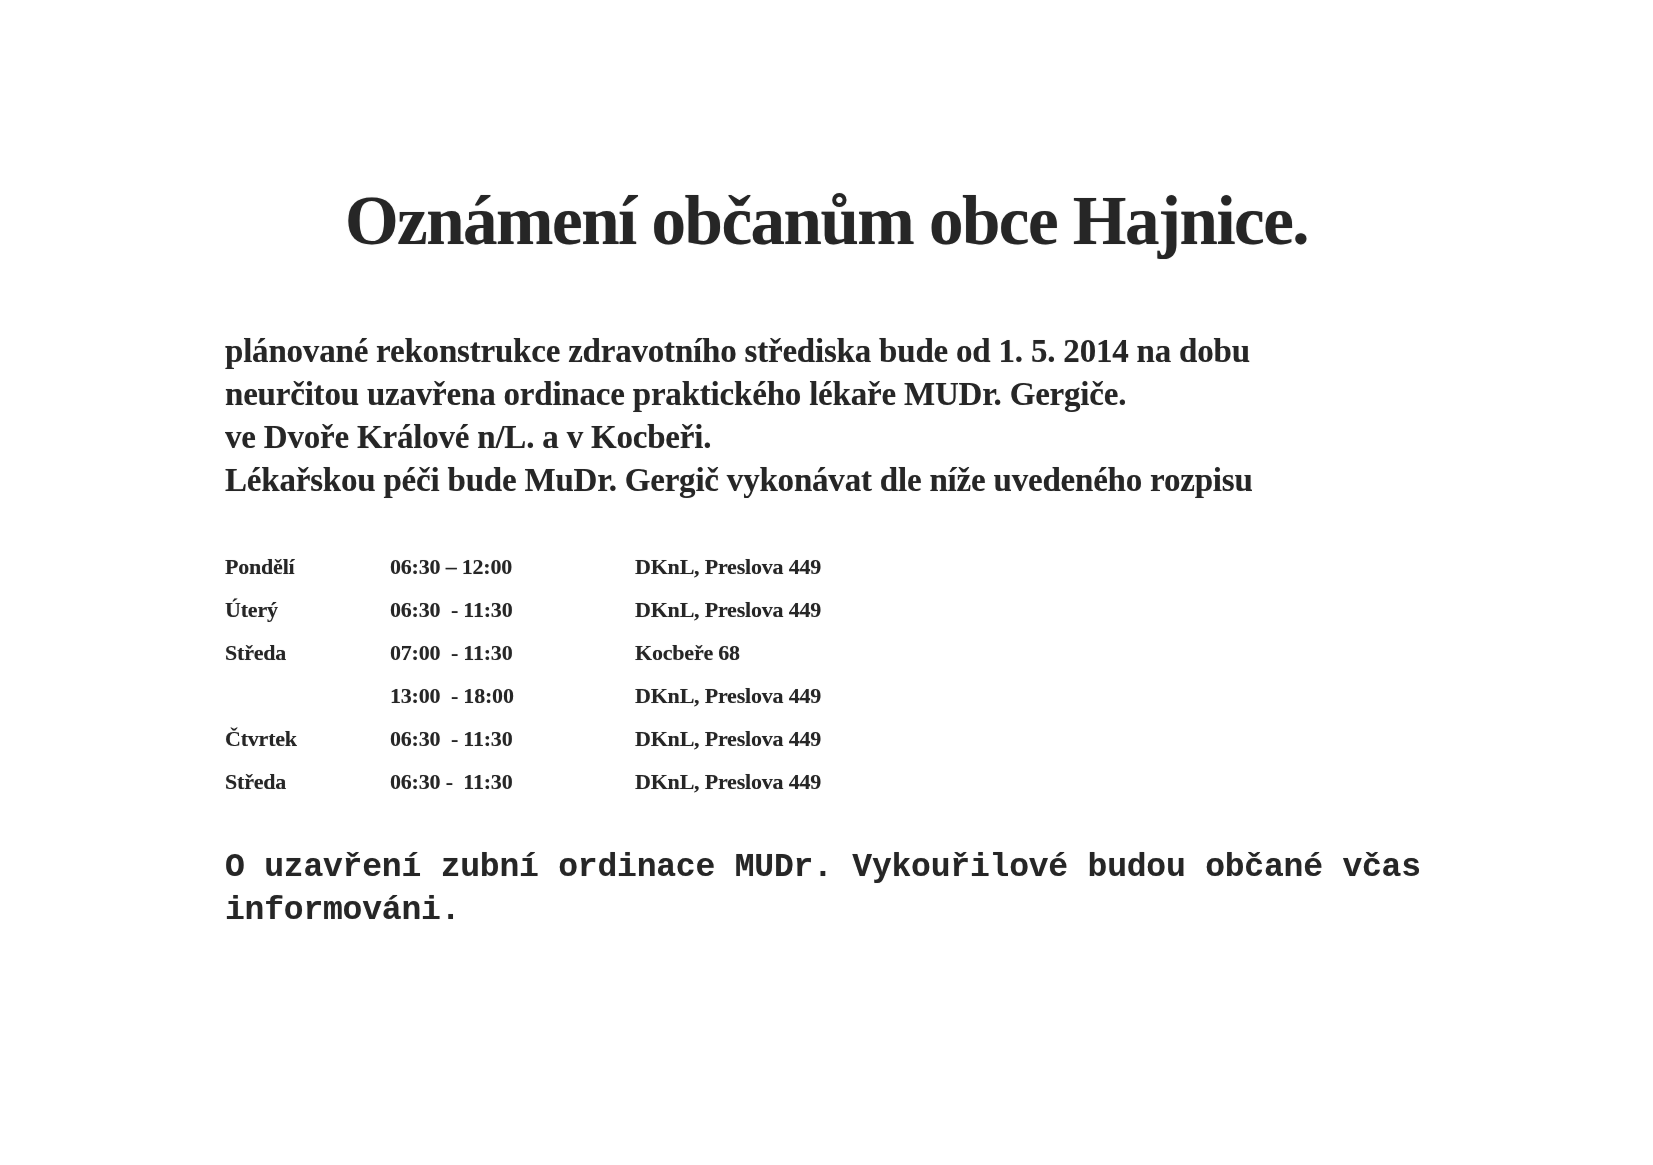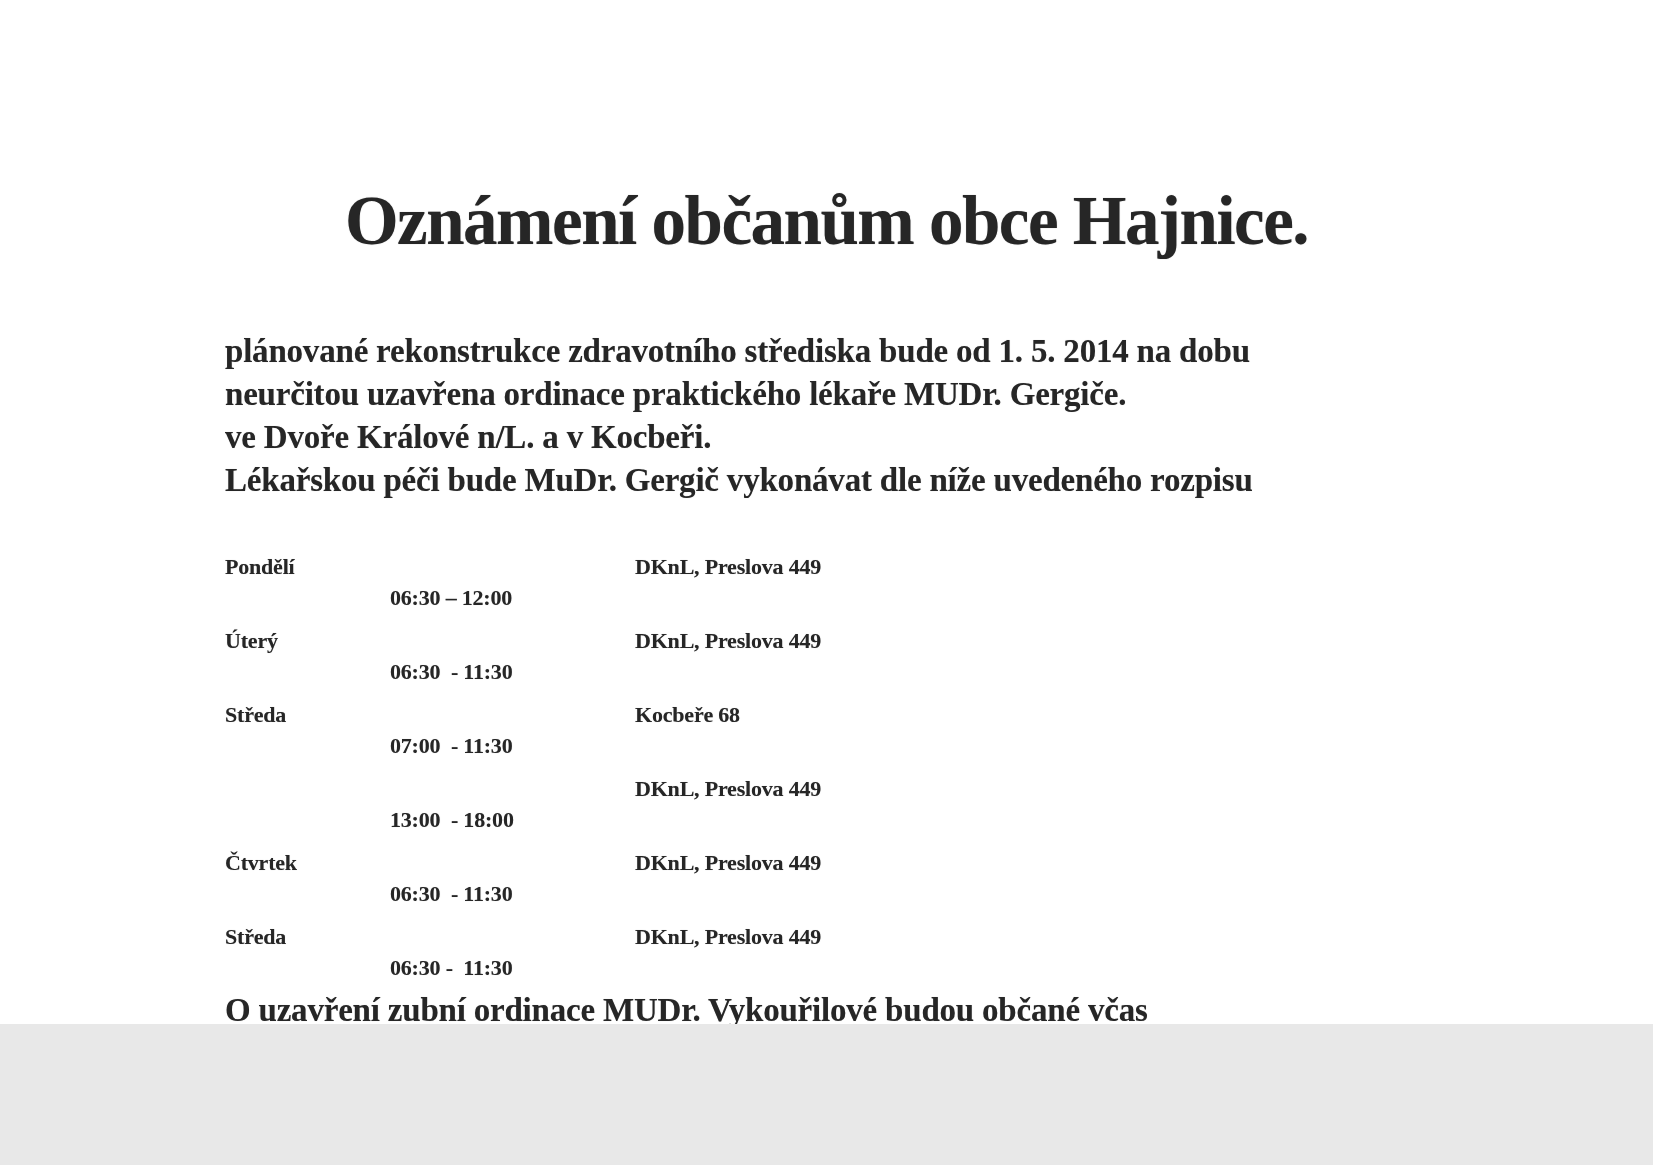--- a/index.html
+++ b/index.html
@@ -6,21 +6,21 @@
     margin: 0;
     padding: 0;
   }
   body {
     background: #e8e8e8;
     font-family: "Liberation Serif", "DejaVu Serif", serif;
   }
   .page {
     position: relative;
     width: 1653px;
-    height: 1024px;
+    height: 1165px;
     background: var(--paper, #ffffff);
     color: var(--ink, #262626);
     overflow: hidden;
     font-weight: bold;
     -webkit-font-smoothing: antialiased;
   }
   .content {
     position: absolute;
     left: 225px;
     right: 225px;
@@ -58,26 +58,27 @@
   }
   .col-day {
     width: 165px;
     flex: 0 0 165px;
     white-space: pre;
   }
   .col-time {
     width: 245px;
     flex: 0 0 245px;
     white-space: pre;
-    margin-top: 31px;
   }
   .col-loc {
     white-space: pre;
   }
   .closing {
+    margin-top: 43px;
+    font-family: Liberation Mono, monospace;
   }
 </style>
 </head>
 <body>
 
 <div class="page" style="--paper: #ffffff; --ink: #262626;">
   <div class="content">
 
     <h1 class="title">Oznámení občanům obce Hajnice.</h1>
 

